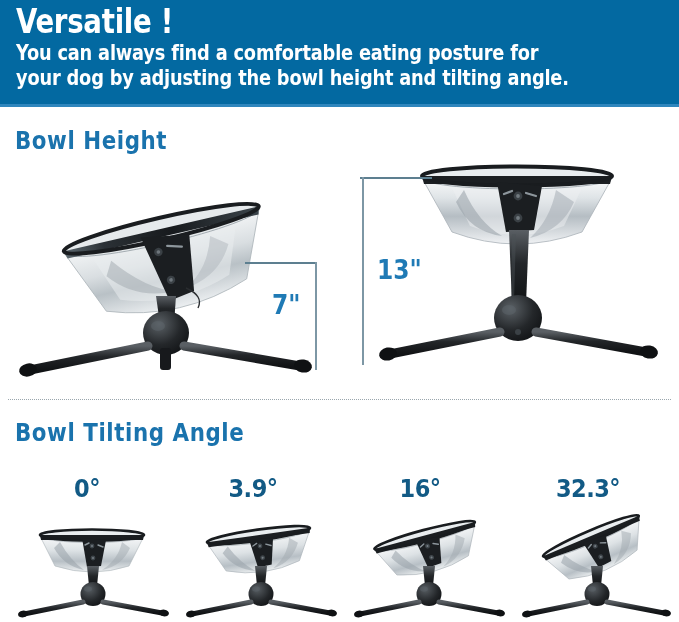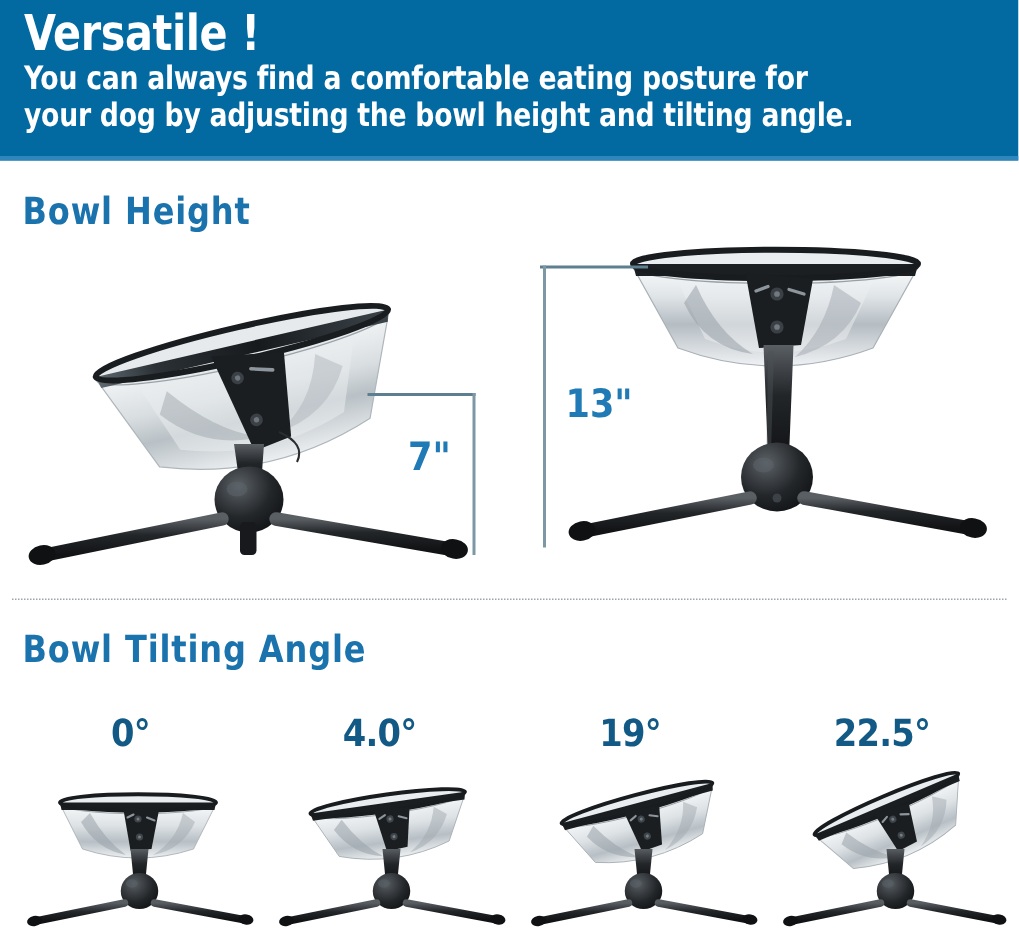--- a/index.html
+++ b/index.html
@@ -236,23 +236,23 @@
 
   <div class="dim-hline" style="left:360px;top:177px;width:72px;"></div>
   <div class="dim-vline" style="left:362px;top:177px;height:188px;"></div>
   <div class="dim-label" style="left:377px;top:255px;">13"</div>
 
   <div class="divider"></div>
 
   <div class="sec-title" id="sec-angle">Bowl Tilting Angle</div>
 
   <div class="angle-label" style="left:87px;top:474px;">0°</div>
-  <div class="angle-label" style="left:253px;top:474px;">4.0°</div>
-  <div class="angle-label" style="left:420px;top:474px;">19°</div>
-  <div class="angle-label" style="left:588px;top:474px;">22.5°</div>
+  <div class="angle-label" style="left:253px;top:474px;">3.9°</div>
+  <div class="angle-label" style="left:420px;top:474px;">16°</div>
+  <div class="angle-label" style="left:588px;top:474px;">32.3°</div>
 
   <div class="prod" style="left:12px;top:518px;">
     <svg width="160" height="104" viewBox="0 0 160 104">
       <defs>
         <linearGradient id="st0" x1="0" y1="0" x2="0" y2="1">
           <stop offset="0%" stop-color="#f8f9fa"></stop>
             <stop offset="40%" stop-color="#dde2e5"></stop>
           <stop offset="70%" stop-color="#b7bfc5"></stop>
             <stop offset="100%" stop-color="#eef1f2"></stop>
         </linearGradient>

